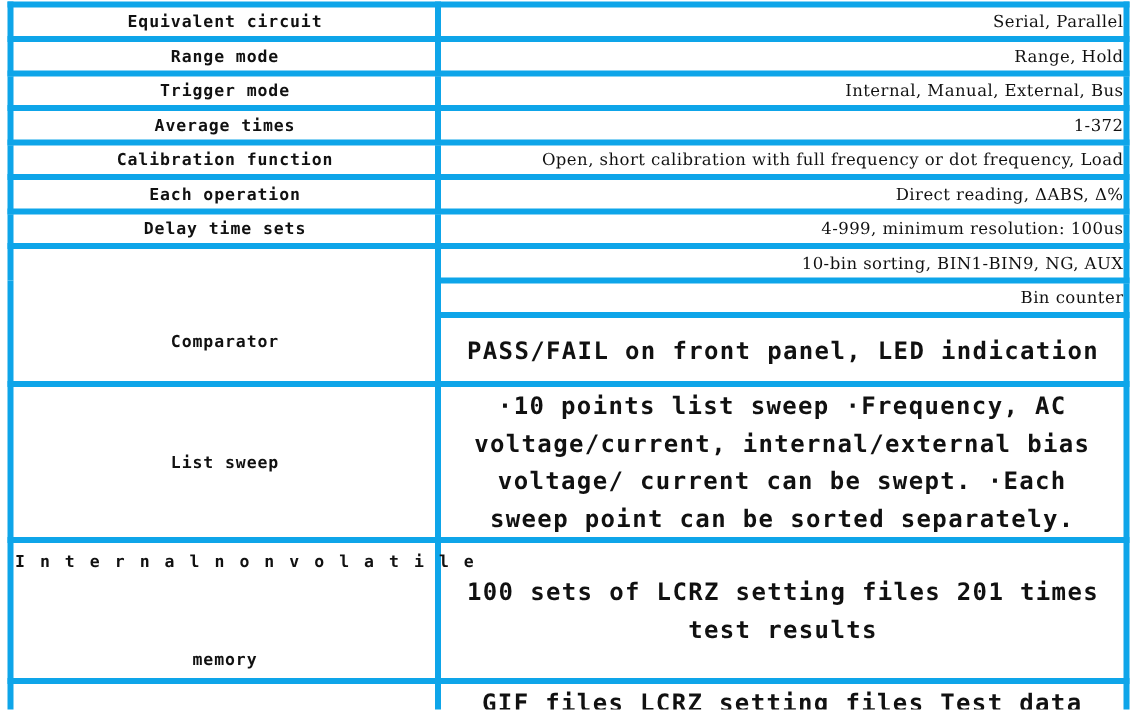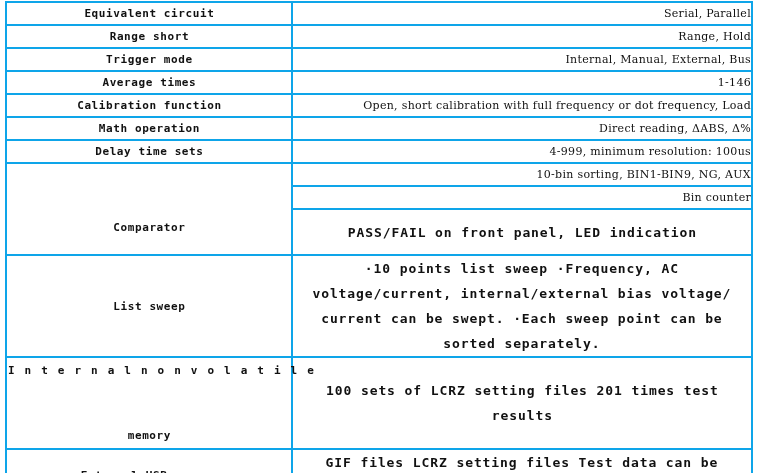--- a/index.html
+++ b/index.html
@@ -7,21 +7,21 @@
     .spec-table {
       position: absolute;
       left: 5px; top: 1px;
       width: 748px;
       border-collapse: collapse;
       table-layout: fixed;
       font-family: "DejaVu Sans Mono", "Liberation Mono", monospace;
       color: #111;
     }
     .spec-table td {
-      border: 2px solid #0ea5e9;
+      border: 4px solid #0ea5e9;
       padding: 0 0 0 1px;
       vertical-align: middle;
     }
     .col-label { width: 285px; }
     .col-value { width: 459px; }
     .label {
       text-align: center;
       font-weight: bold;
       font-size: 11px;
       letter-spacing: 0.6px;
@@ -29,21 +29,21 @@
     .value {
       text-align: right;
       font-size: 11px;
       font-family: "DejaVu Serif", "Liberation Serif", serif;
       letter-spacing: 0.3px;
       white-space: nowrap;
     }
     .value-bold {
       text-align: center;
       font-weight: bold;
-      font-size: 13px;
+      font-size: 16px;
       letter-spacing: 0.9px;
       line-height: 25px;
       margin-left: 21px;
     }
     .r27 { height: 23px; }
     .label.bottom { vertical-align: bottom; padding-bottom: 20px; }
     .label.spaced { letter-spacing: 10px; line-height: 25px; }
     .label.spaced .small { letter-spacing: 0.6px; margin-top: 40px; }
   </style>
 </head>
@@ -53,37 +53,37 @@
   <colgroup>
     <col class="col-label">
     <col class="col-value">
   </colgroup>
   <tbody>
     <tr class="r27">
       <td class="label">Equivalent circuit</td>
       <td class="value">Serial, Parallel</td>
     </tr>
     <tr class="r27">
-      <td class="label">Range short</td>
+      <td class="label">Range mode</td>
       <td class="value">Range, Hold</td>
     </tr>
     <tr class="r27">
       <td class="label">Trigger mode</td>
       <td class="value">Internal, Manual, External, Bus</td>
     </tr>
     <tr class="r27">
       <td class="label">Average times</td>
-      <td class="value">1-146</td>
+      <td class="value">1-372</td>
     </tr>
     <tr class="r27">
       <td class="label">Calibration function</td>
       <td class="value">Open, short calibration with full frequency or dot frequency, Load</td>
     </tr>
     <tr class="r27">
-      <td class="label">Math operation</td>
+      <td class="label">Each operation</td>
       <td class="value">Direct reading, ΔABS, Δ%</td>
     </tr>
     <tr class="r27">
       <td class="label">Delay time sets</td>
       <td class="value">4-999, minimum resolution: 100us</td>
     </tr>
 
     <tr class="r27">
       <td class="label bottom" rowspan="3">Comparator</td>
       <td class="value">10-bin sorting, BIN1-BIN9, NG, AUX</td>

